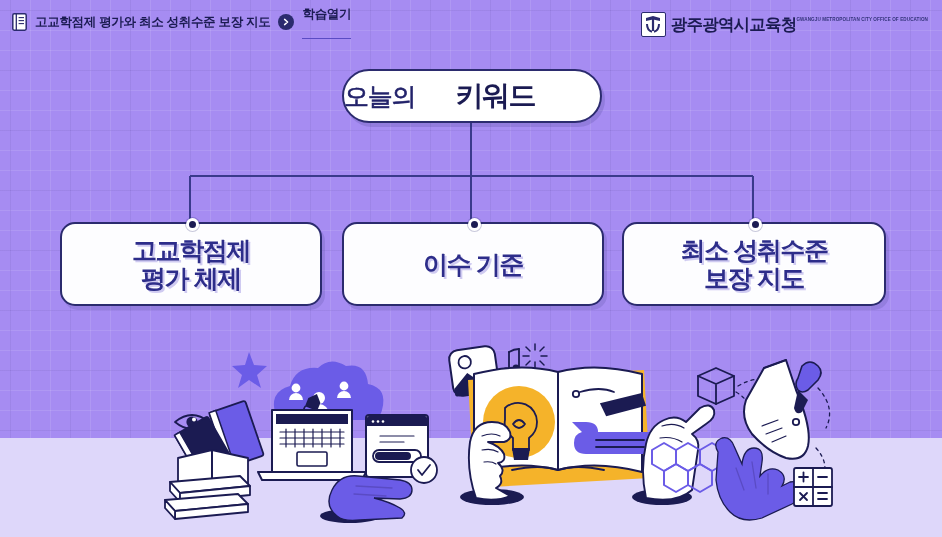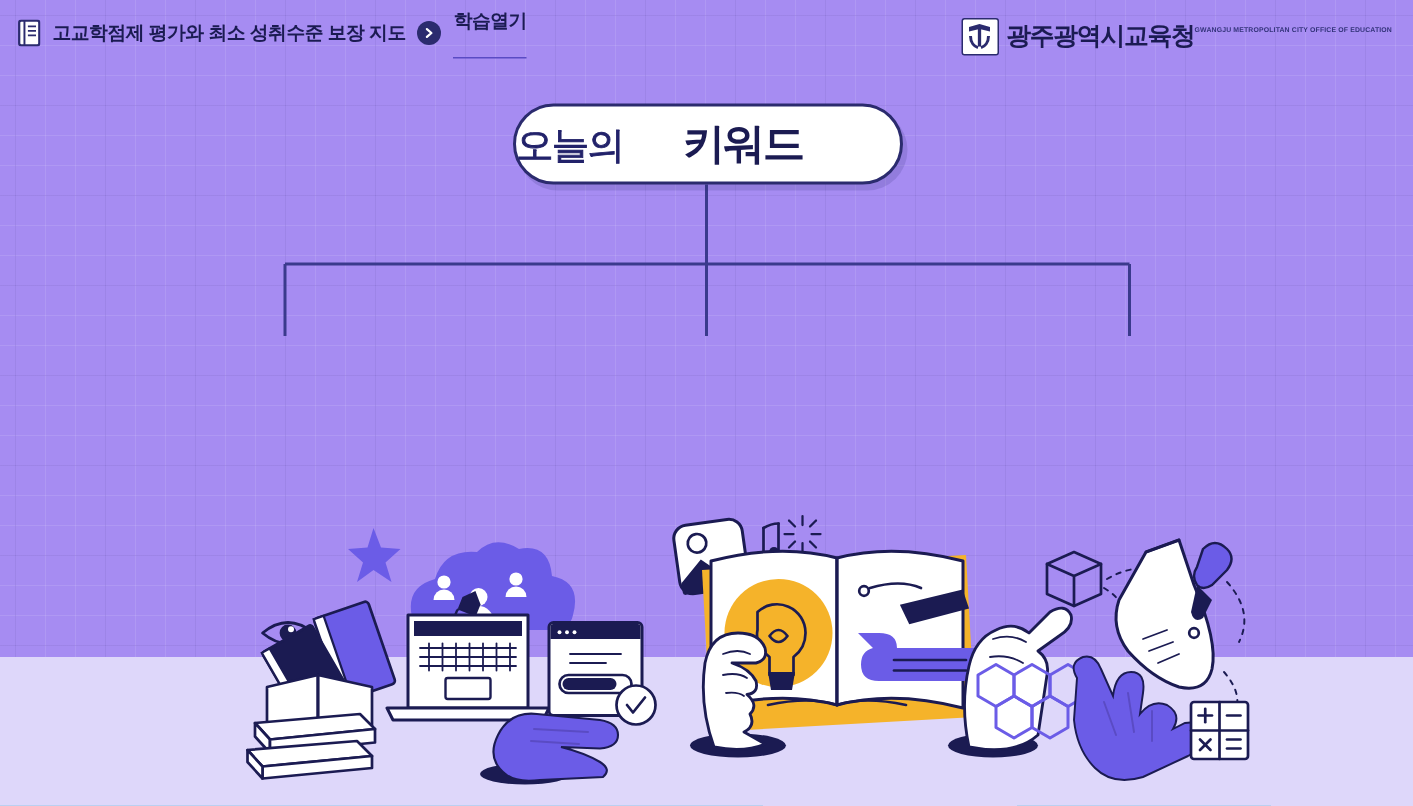--- a/index.html
+++ b/index.html
@@ -190,20 +190,40 @@
       <line x1="471" y1="176" x2="471" y2="224"></line>
       <line x1="753" y1="176" x2="753" y2="224"></line>
     </g>
   </svg>
 
   <div class="title-pill">
     <span class="title-light">오늘의</span>
     <span class="title-bold">키워드</span>
   </div>
 
+  <div class="cards">
+
+    <div class="card c0">
+      <span class="node-dot" style="left:124px;"></span>
+      <span class="card-label">고교학점제
+평가 체제</span>
+    </div>
+
+    <div class="card c1">
+      <span class="node-dot" style="left:124px;"></span>
+      <span class="card-label">이수 기준</span>
+    </div>
+
+    <div class="card c2">
+      <span class="node-dot" style="left:125px;"></span>
+      <span class="card-label">최소 성취수준
+보장 지도</span>
+    </div>
+
+  </div>
 
   <svg class="illus" viewBox="0 0 942 207">
     <defs>
       <style>
         .nv  { fill:#1b1b52; }
         .pu  { fill:#6b5ce7; }
         .vi  { fill:#7c6af0; }
         .wh  { fill:#ffffff; }
         .ye  { fill:#f5b32a; }
         .sn  { fill:none; stroke:#1b1b52; stroke-width:1.8; stroke-linecap:round; stroke-linejoin:round; }

